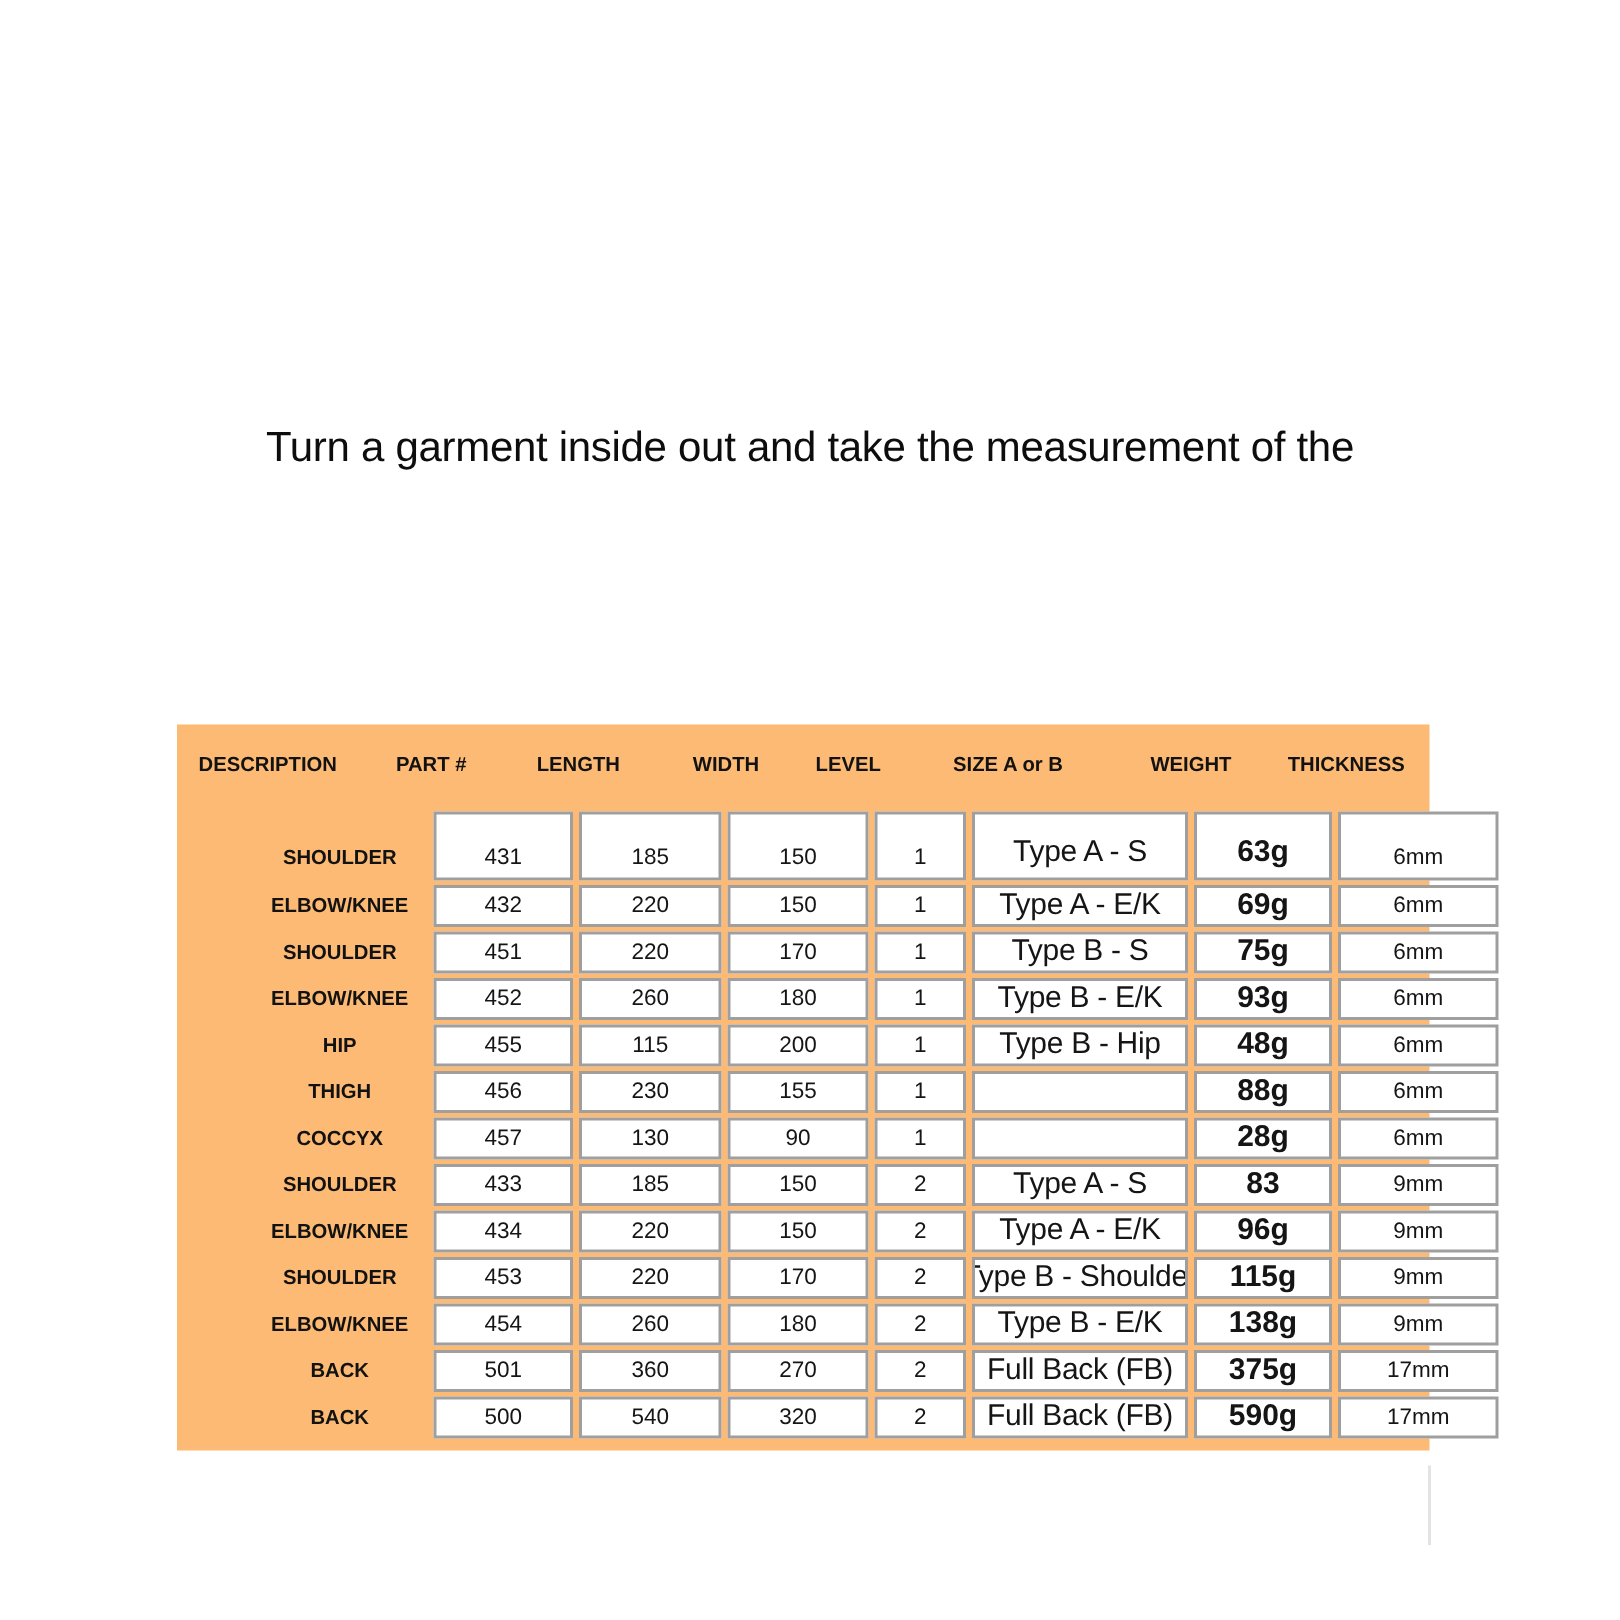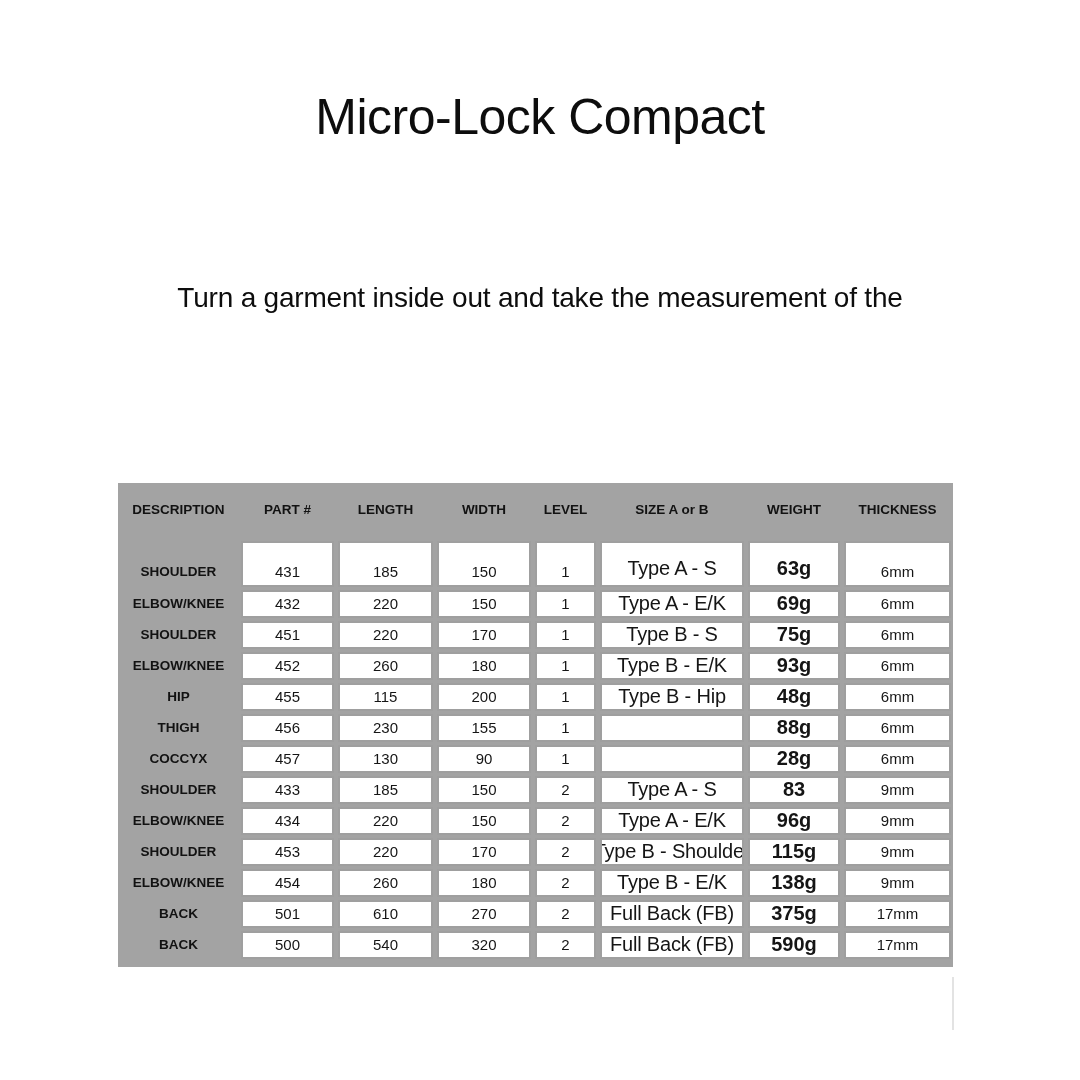--- a/index.html
+++ b/index.html
@@ -26,31 +26,31 @@
   .intro2-block {
     position: absolute; top: 390px; left: 0; width: 100%;
     text-align: center; font-size: 28px; line-height: 42px;
     letter-spacing: -0.2px; color: #0d0d0d;
   }
 
   
   .size-table {
     position: absolute; left: 118px; top: 483px;
     width: 835px; height: 484px;
-    background: #a3a3a3;
+    background: #fdba74;
   }
   .grid-row {
     display: grid;
     grid-template-columns: 121px 97px 99px 98px 65px 148px 96px 111px;
   }
   .thead-row { height: 52px; align-items: center; }
   .th {
     text-align: center; font-size: 13.5px; font-weight: 700; color: #121212;
   }
-  .trow { height: 31px; }
+  .trow { height: 31px; margin-left: 48px; }
   .trow.tall { height: 53px; }
   .cellbox {
     background: #ffffff;
     border: 2px solid #9f9f9f;
     margin: 1.5px 2px;
     display: flex; align-items: center; justify-content: center;
     font-size: 15px; color: #151515;
     overflow: hidden; white-space: nowrap;
   }
   .trow.tall .cellbox { margin-top: 6px; align-items: flex-end; padding-bottom: 5px; }
@@ -68,21 +68,20 @@
     position: absolute; left: 952px; top: 977px;
     width: 2px; height: 53px; background: #e3e3e3;
   }
 </style>
 </head>
 <body>
 
 <div class="page">
 
   <div class="title-block">
-    <div>Micro-Lock Compact</div>
   </div>
 
   <div class="intro-block">
     <div>Turn a garment inside out and take the measurement of the</div>
   </div>
 
 
   <div class="size-table">
 
     <div class="grid-row thead-row">
@@ -213,21 +212,21 @@
       <div class="cellbox">180</div>
       <div class="cellbox">2</div>
       <div class="cellbox size-col">Type B - E/K</div>
       <div class="cellbox weight-col">138g</div>
       <div class="cellbox">9mm</div>
     </div>
 
     <div class="grid-row trow">
       <div class="desc">BACK</div>
       <div class="cellbox">501</div>
-      <div class="cellbox">610</div>
+      <div class="cellbox">360</div>
       <div class="cellbox">270</div>
       <div class="cellbox">2</div>
       <div class="cellbox size-col">Full Back (FB)</div>
       <div class="cellbox weight-col">375g</div>
       <div class="cellbox">17mm</div>
     </div>
 
     <div class="grid-row trow">
       <div class="desc">BACK</div>
       <div class="cellbox">500</div>

